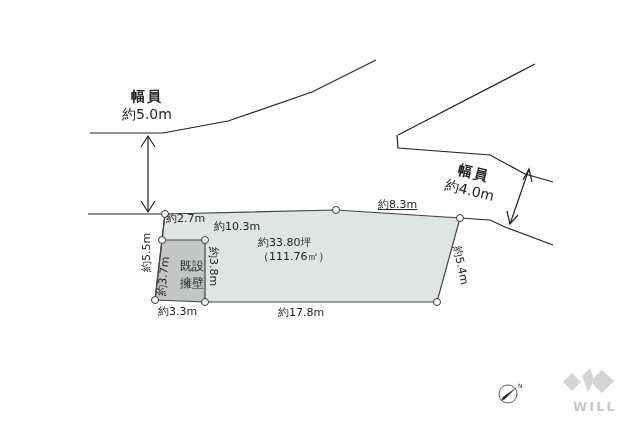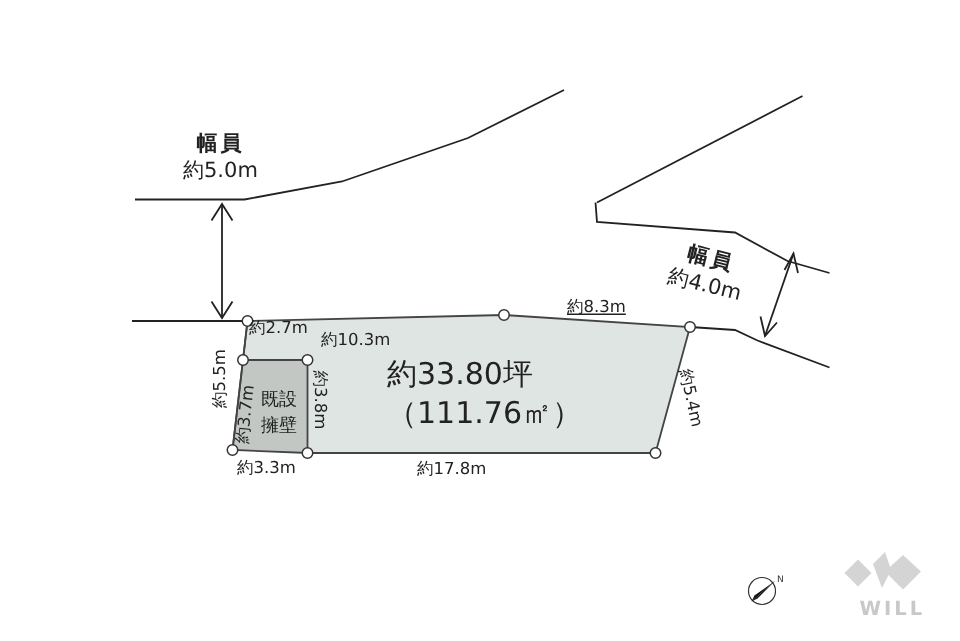--- a/index.html
+++ b/index.html
@@ -2,22 +2,22 @@
 <html><head>
   <meta charset="utf-8">
   <style>
     html, body { margin: 0; padding: 0; background: #ffffff; }
     body { width: 640px; height: 427px; position: relative; overflow: hidden;
            font-family: "DejaVu Sans", "Liberation Sans", sans-serif; }
     #plot { position: absolute; left: 0; top: 0; width: 640px; height: 427px; }
     .lbl { position: absolute; color: #222; font-size: 11px; white-space: nowrap; line-height: 1; }
     .road-lbl { position: absolute; color: #222; font-size: 14px; text-align: center; line-height: 1.3; }
     .road-title { font-weight: bold; letter-spacing: 2px; }
-    .area-main { position: absolute; left: 258px; top: 236px; font-size: 20px; color: #222; line-height: 1.3; text-align: left; }
-    .wall-lbl { position: absolute; left: 168px; top: 258px; font-size: 12px; color: #222; line-height: 1.45; width: 36px; text-align: center; }
+    .area-main { position: absolute; left: 258px; top: 236px; font-size: 11px; color: #222; line-height: 1.3; text-align: left; }
+    .wall-lbl { position: absolute; left: 168px; top: 258px; font-size: 12px; color: #222; line-height: 1.45; width: 36px; text-align: right; }
     .logo-text { position: absolute; left: 573px; top: 399px; font-size: 13px; font-weight: bold; color: #c8c8c8; letter-spacing: 2px; }
   </style>
 </head>
 <body>
 
 <svg id="plot" viewBox="0 0 640 427" xmlns="http://www.w3.org/2000/svg">
 
   <g stroke="#222" stroke-width="1.2" fill="none">
     <polyline points="90,133 163,133 228,121 312,92 376,60"></polyline>
     <polyline points="397,135 398,148 490,155 525,174 553,182"></polyline>

